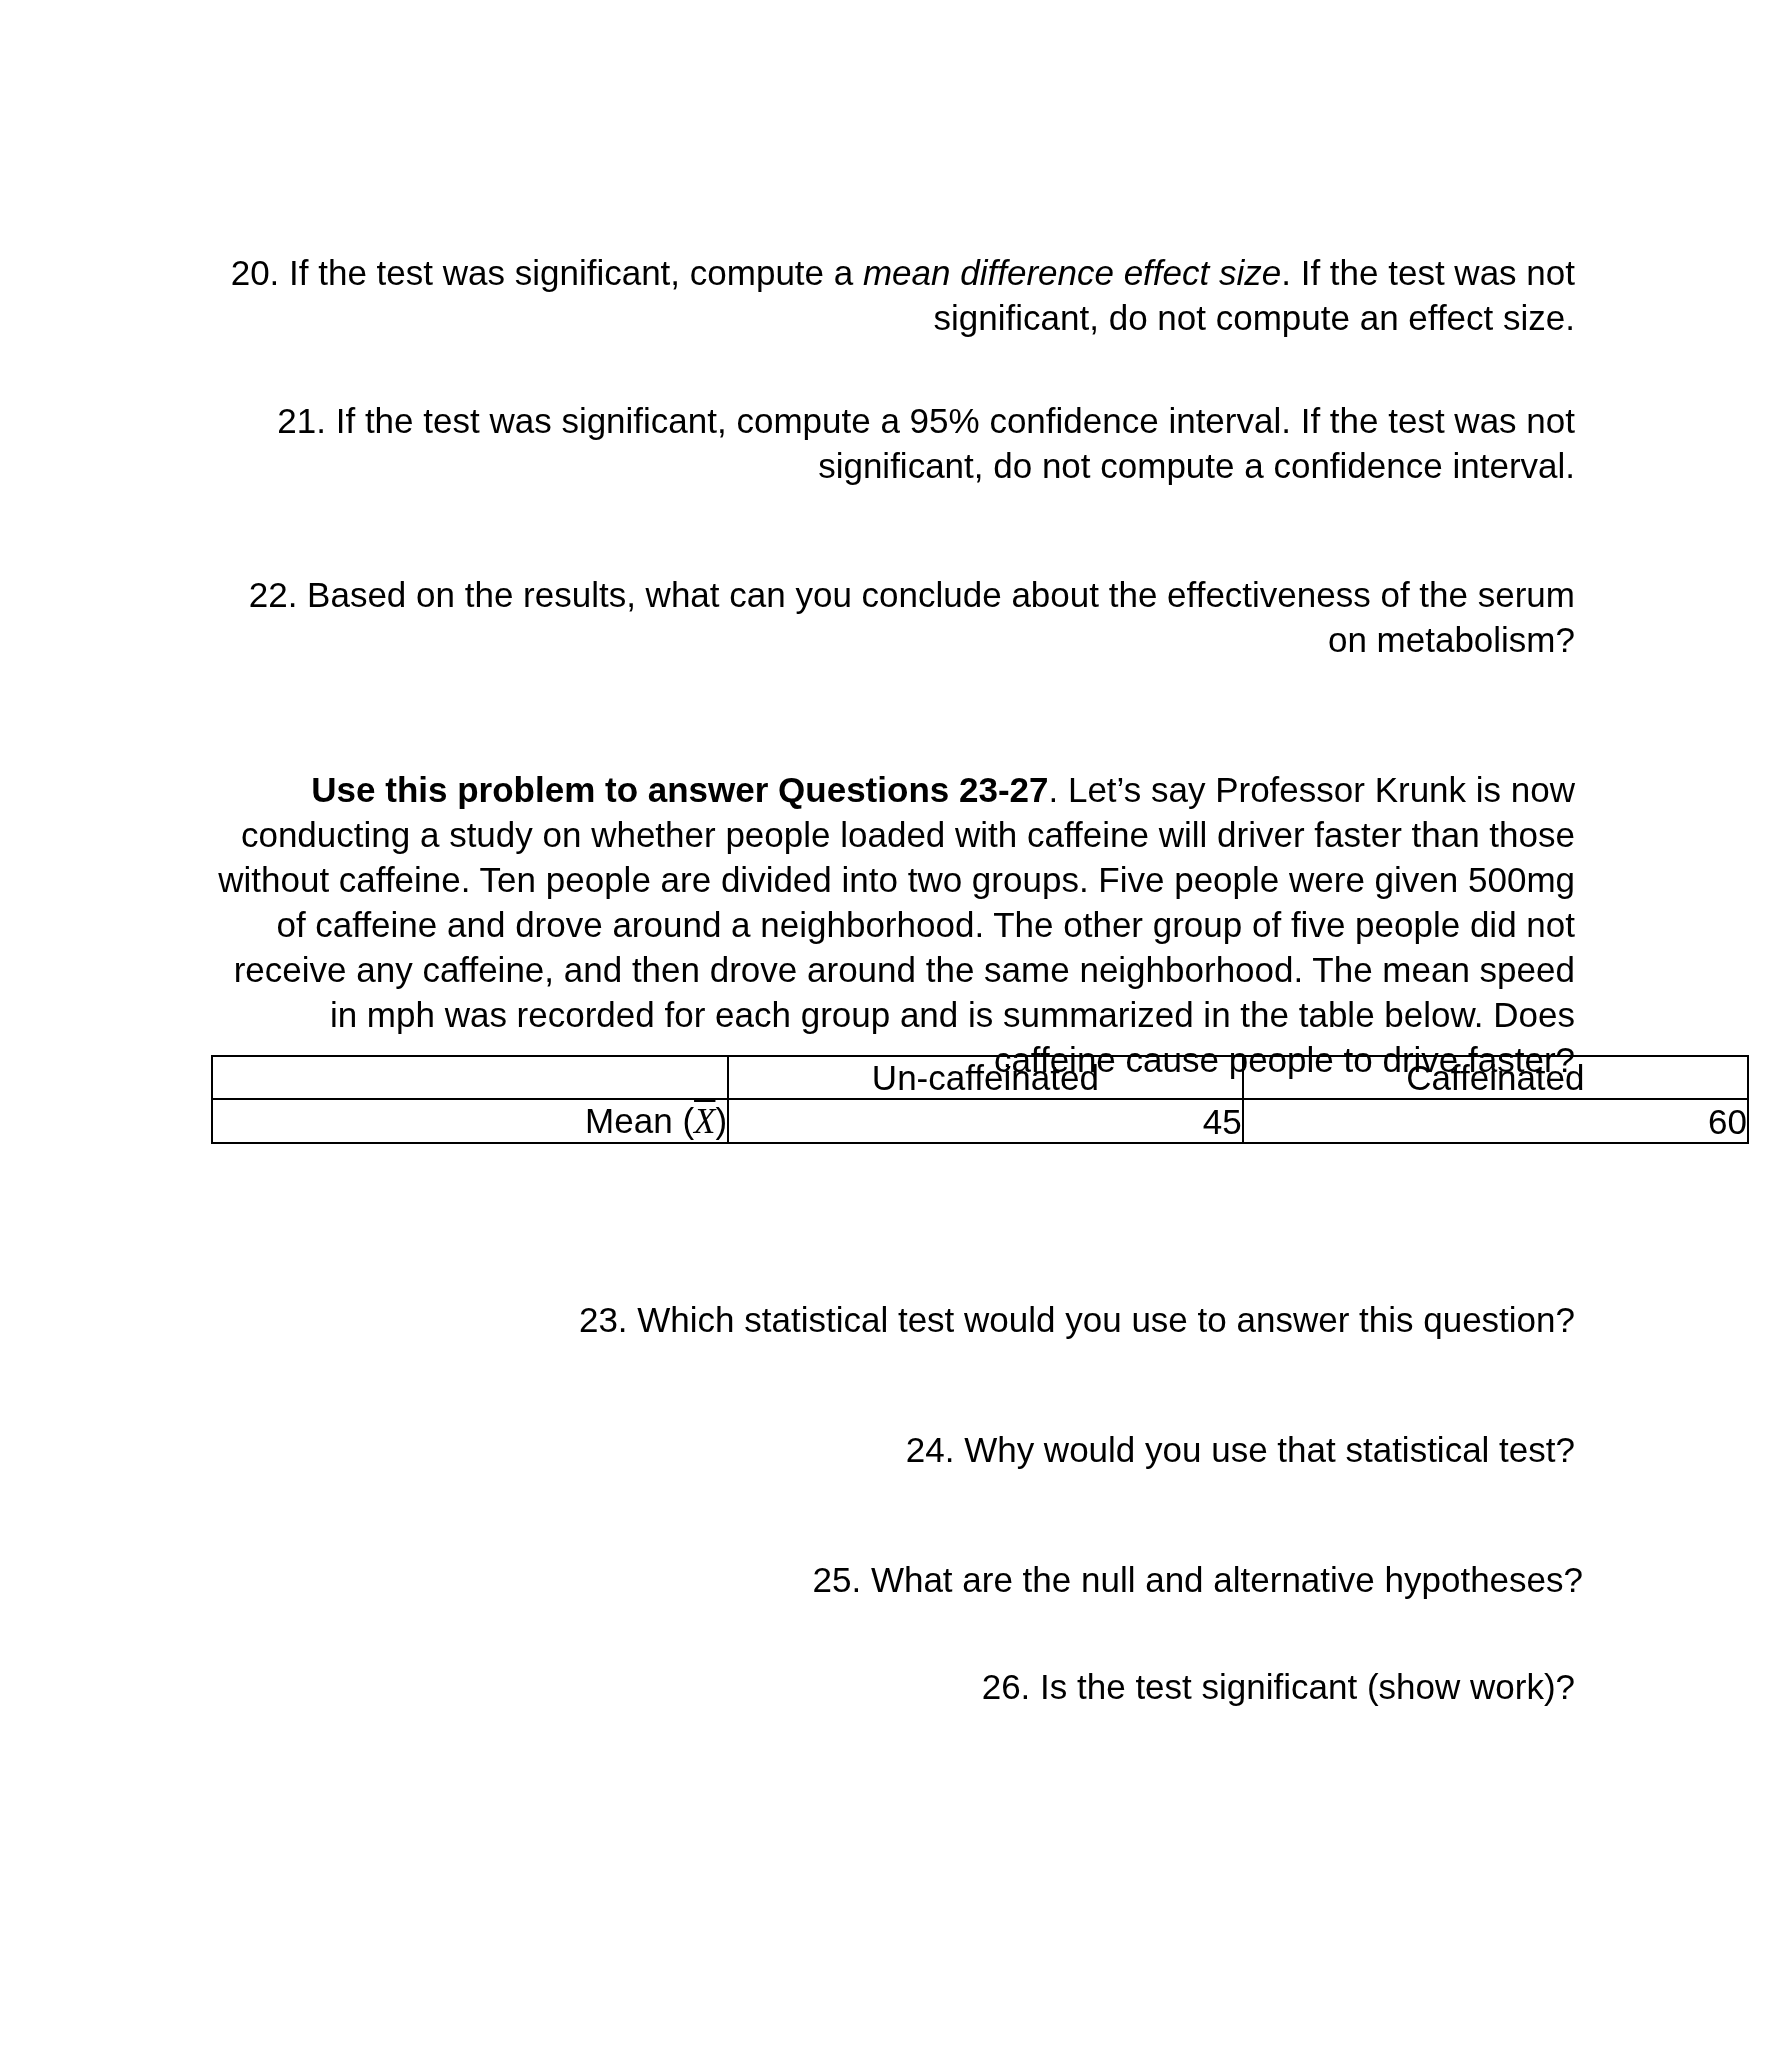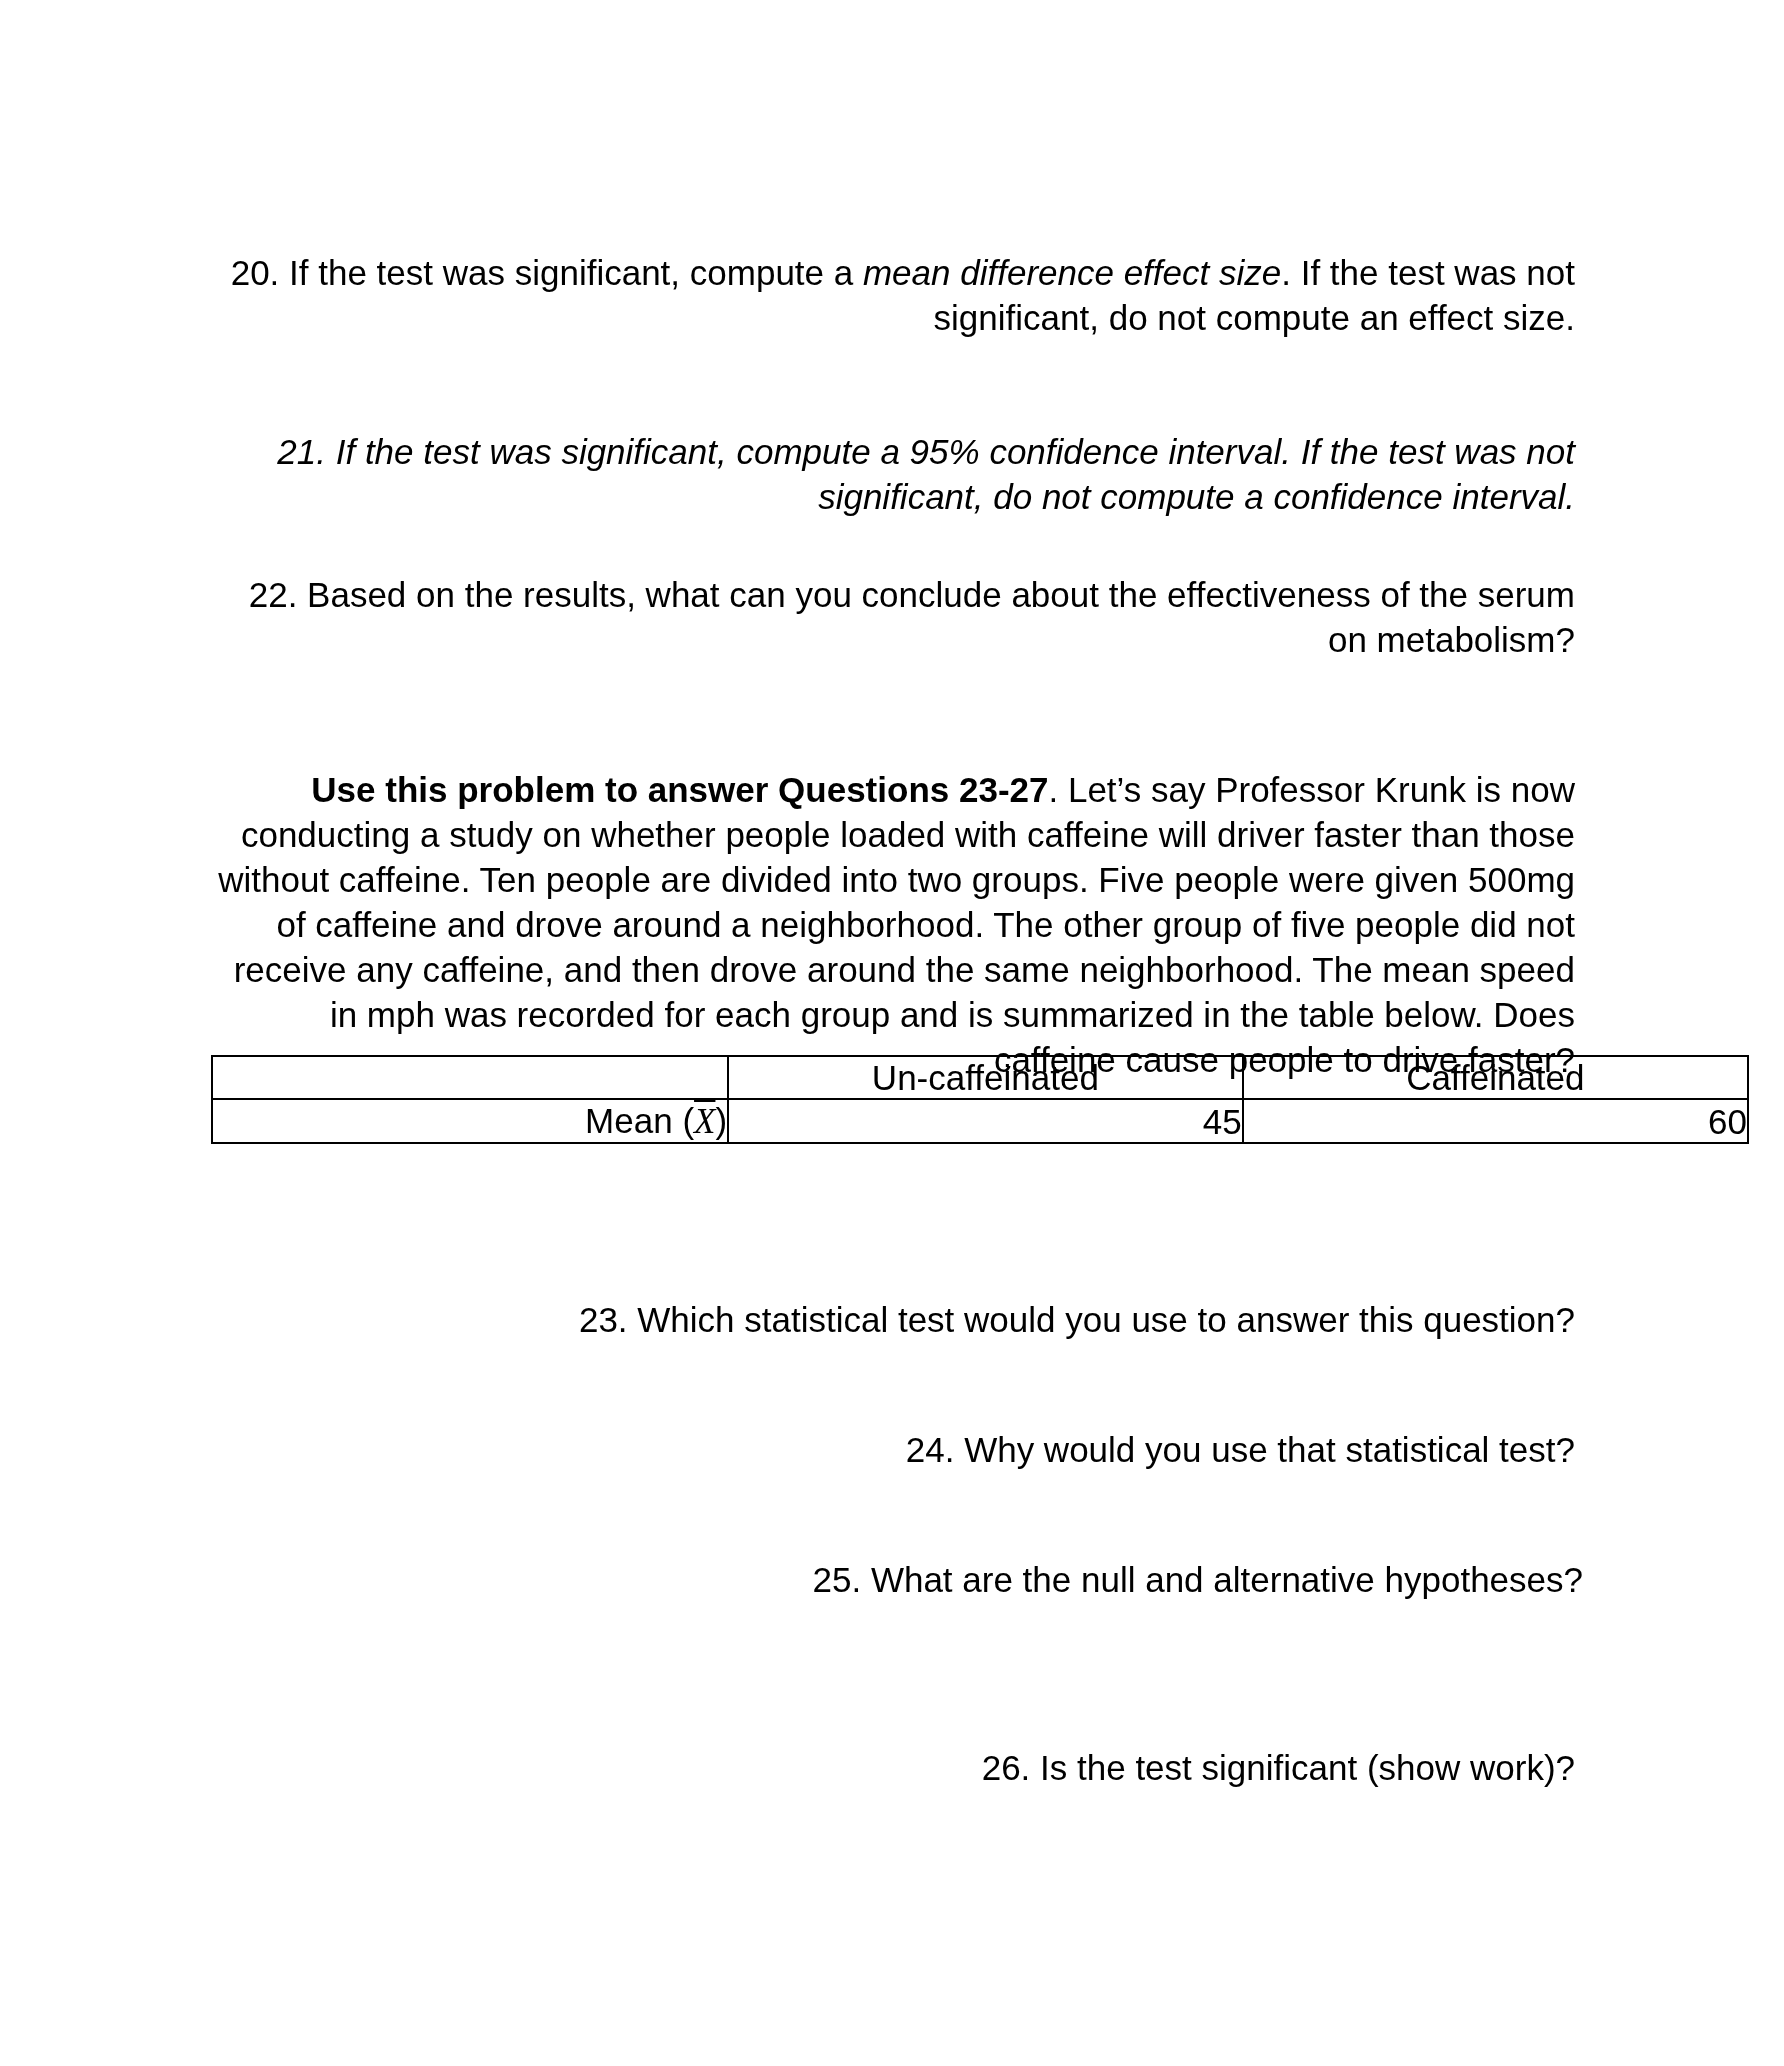--- a/index.html
+++ b/index.html
@@ -19,27 +19,27 @@
     overflow: hidden;
   }
   .block {
     position: absolute;
     left: 211px;
     width: 1364px;
     text-align: right;
     white-space: normal;
   }
   .q20 { top: 215px; }
-  .q21 { top: 394px; font-style: italic; }
+  .q21 { top: 363px; }
   .q22 { top: 537px; }
   .problem { top: 732px; }
   .q23 { top: 1262px; }
   .q24 { top: 1392px; }
   .q25 { top: 1522px; margin-left: 8px; }
-  .q26 { top: 1717px; margin-top: 28px; }
+  .q26 { top: 1636px; margin-top: 28px; }
 
   .italic { font-style: italic; }
   .bold { font-weight: bold; }
 
   table.data-table {
     position: absolute;
     top: 1055px;
     left: 211px;
     width: 1538px;
     border-collapse: collapse;

